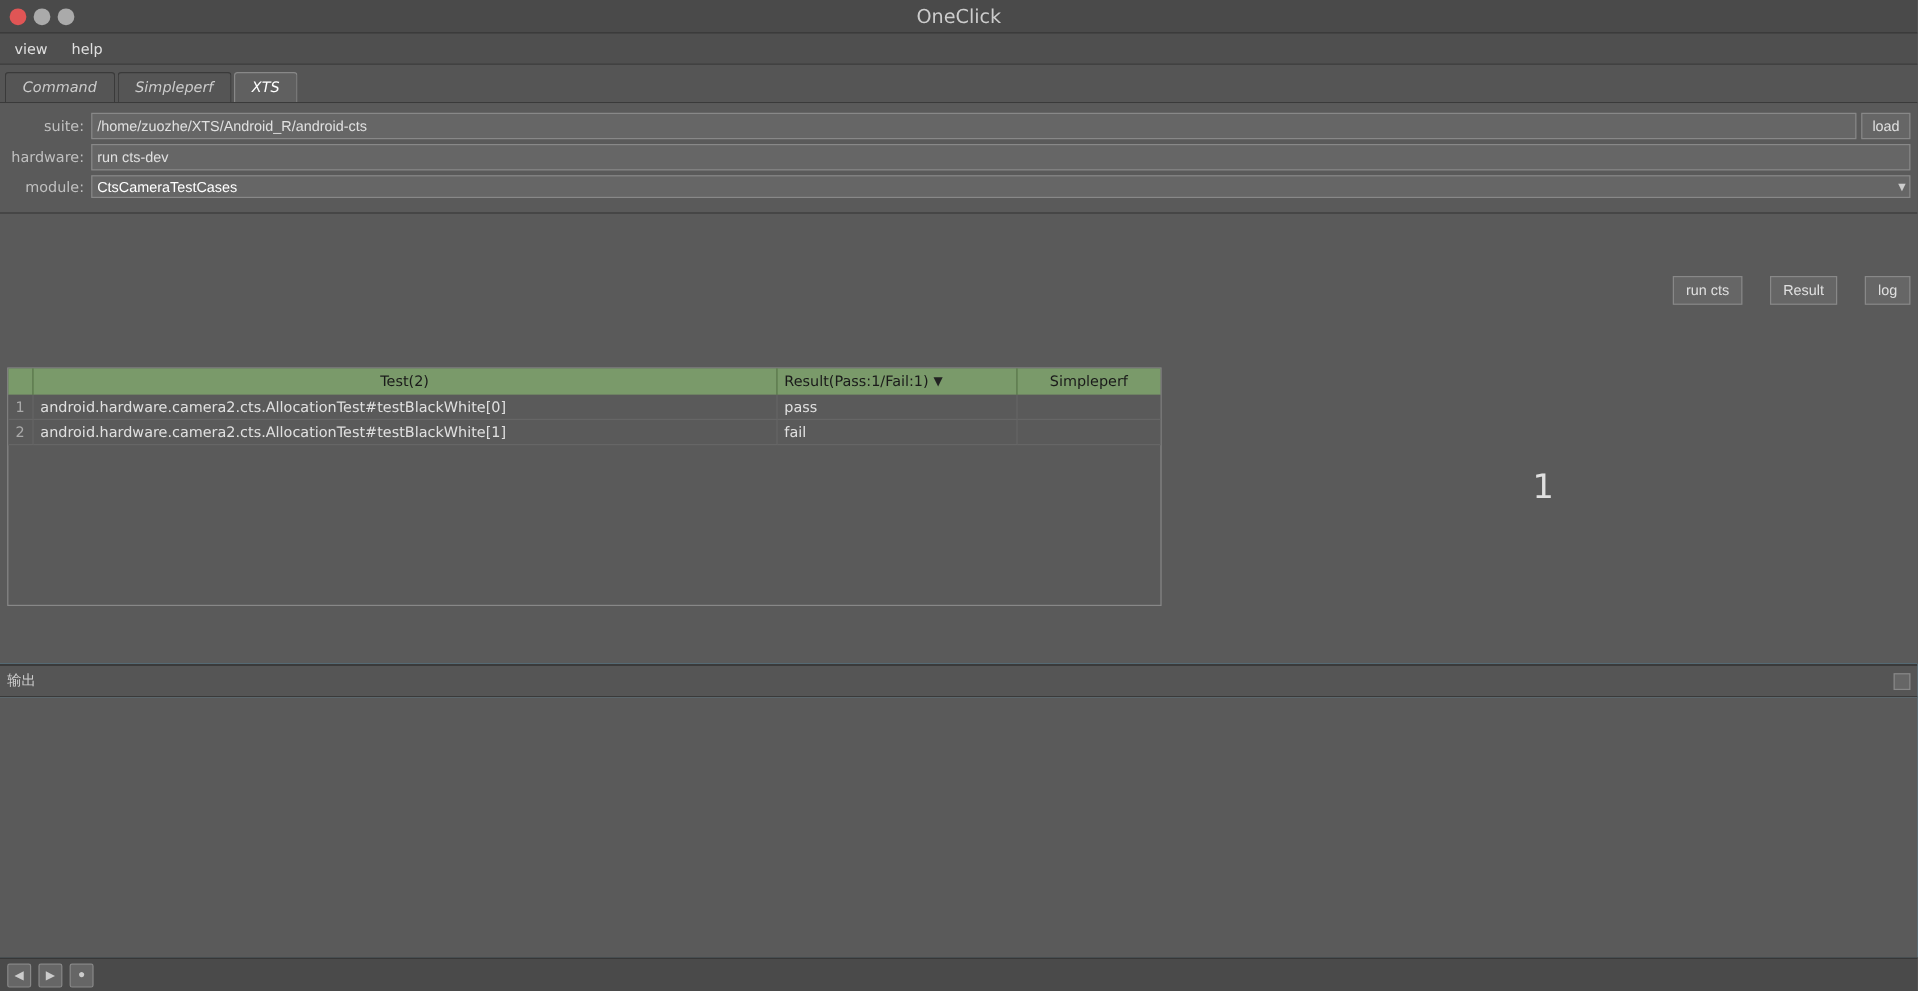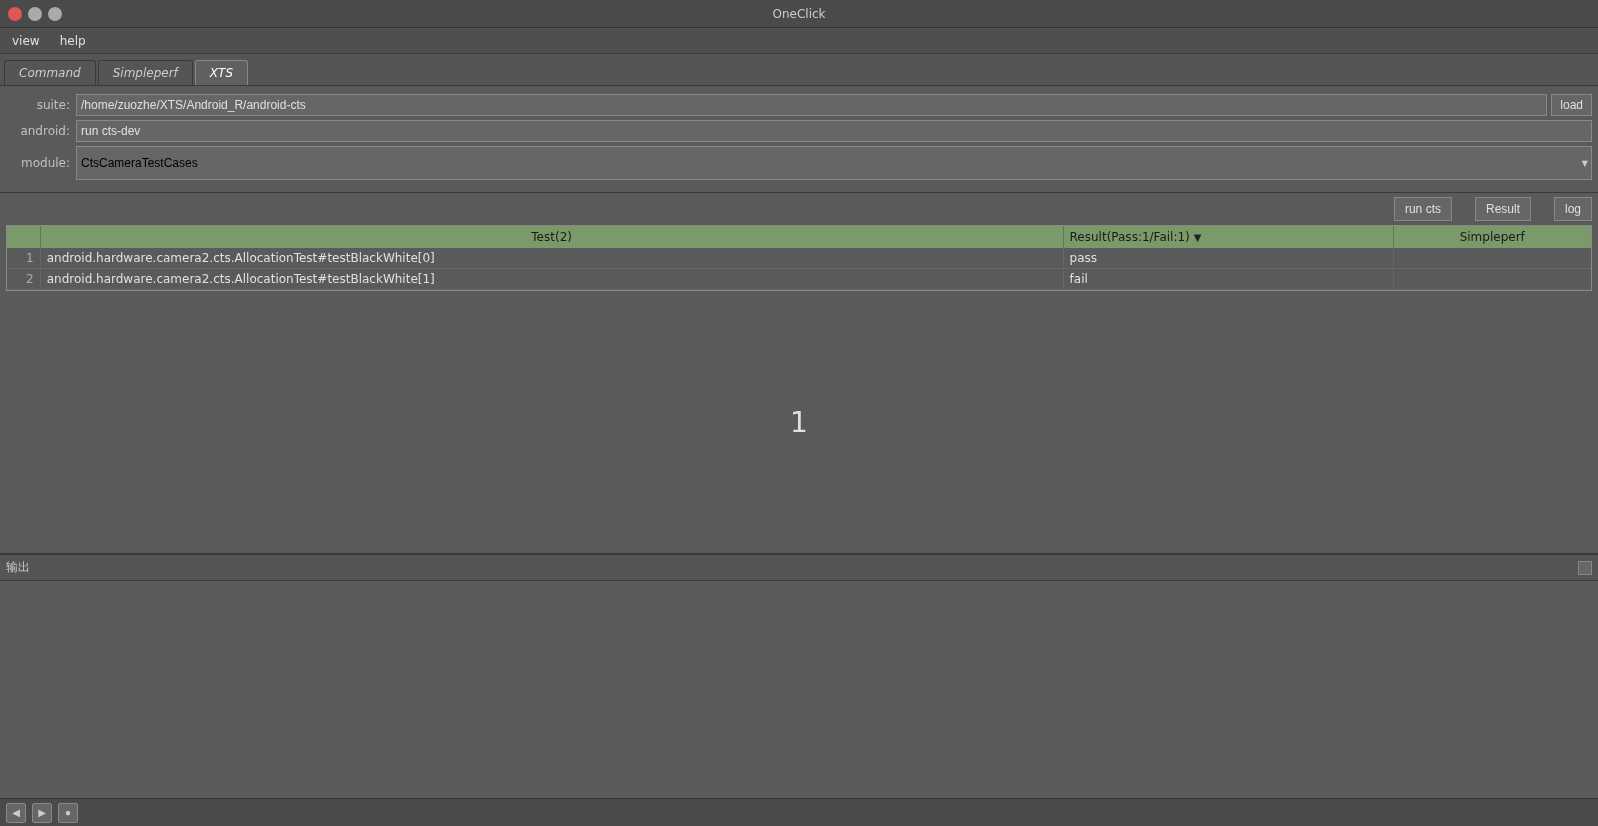--- a/index.html
+++ b/index.html
@@ -36,21 +36,21 @@
       height: 14px;
       border-radius: 50%;
       border: none;
       cursor: pointer;
     }
     .btn-close { background: #e05555; }
     .btn-min { background: #aaa; }
     .btn-max { background: #aaa; }
     .title-bar-center {
       color: #ccc;
-      font-size: 12px;
+      font-size: 16px;
       position: absolute;
       left: 50%;
       transform: translateX(-50%);
     }
 
     
     .menu-bar {
       background: #4f4f4f;
       height: 26px;
       display: flex;
@@ -96,20 +96,21 @@
       border-color: #888;
     }
 
     
     .main-content {
       flex: 1;
       display: flex;
       flex-direction: column;
       background: #5a5a5a;
       overflow: hidden;
+      gap: 48px;
     }
 
     
     .form-section {
       background: #5a5a5a;
       padding: 8px 6px;
       flex-shrink: 0;
       border-bottom: 1px solid #3a3a3a;
     }
     .form-row {
@@ -147,24 +148,24 @@
       font-size: 12px;
       padding: 2px 8px;
       cursor: pointer;
       height: 22px;
       flex-shrink: 0;
     }
     .form-select {
       flex: 1;
       background: #666;
       border: 1px solid #888;
-      color: #000000;
+      color: #ffffff;
       font-size: 12px;
       padding: 2px 4px;
-      height: 34px;
+      height: 19px;
       outline: none;
       appearance: none;
       -webkit-appearance: none;
       position: relative;
     }
     .select-wrapper {
       flex: 1;
       position: relative;
       display: flex;
     }
@@ -320,21 +321,20 @@
       color: #222;
       background: transparent;
       border: none;
       cursor: pointer;
     }
 
     
     .center-area {
       flex: 1;
       display: flex;
-      flex-direction: column;
       overflow: hidden;
       min-height: 0;
     }
   </style>
 </head>
 <body>
 
 <div class="title-bar">
   <div class="title-bar-left">
     <button class="window-btn btn-close"></button>
@@ -361,21 +361,21 @@
 
     <div class="form-row">
       <span class="form-label">suite:</span>
       <div class="form-input-with-btn">
         <input class="form-input" type="text" value="/home/zuozhe/XTS/Android_R/android-cts" style="">
         <button class="load-btn">load</button>
       </div>
     </div>
 
     <div class="form-row">
-      <span class="form-label">android:</span>
+      <span class="form-label">hardware:</span>
       <input class="form-input" type="text" value="run cts-dev" style="">
     </div>
 
     <div class="form-row">
       <span class="form-label">module:</span>
       <div class="select-wrapper">
         <select class="form-select"><option>CtsCameraTestCases</option></select>
       </div>
     </div>
 

